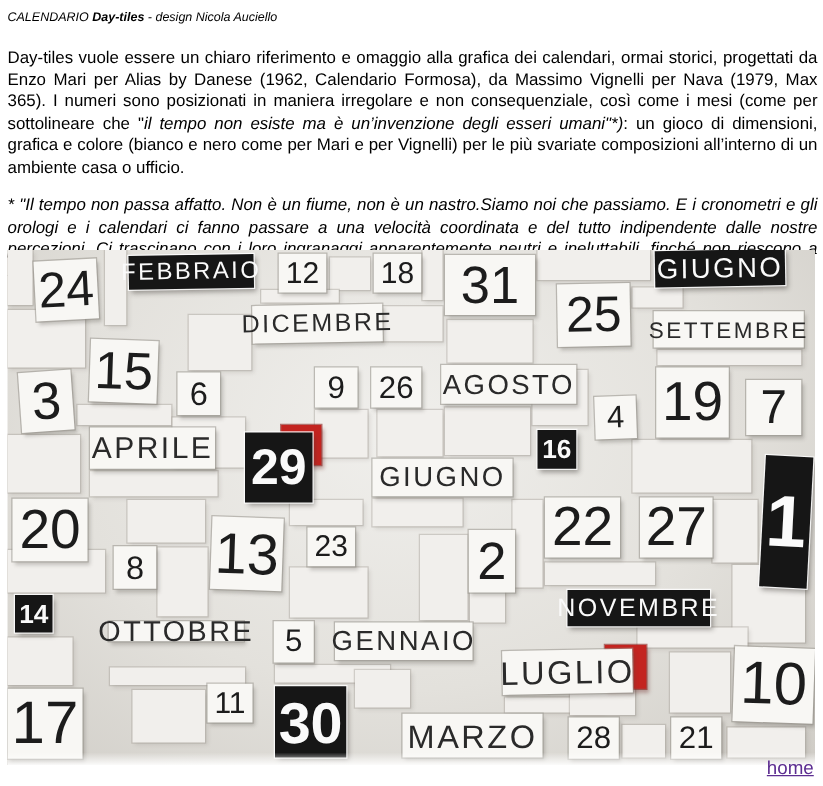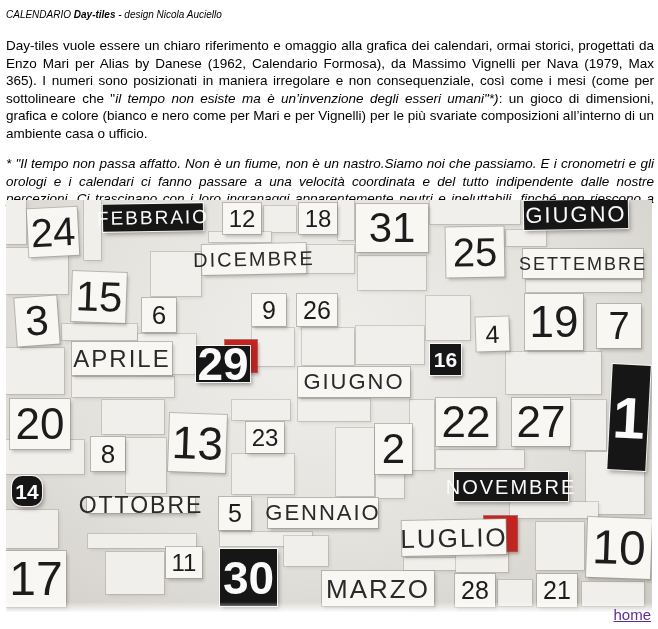--- a/index.html
+++ b/index.html
@@ -118,37 +118,38 @@
     <div class="tile white" style="left: 350px; top: 4px; width: 72px; height: 48px; font-size: 42px;">31</div>
     <div class="tile white" style="left: 440px; top: 27px; width: 58px; height: 50px; font-size: 40px; transform: rotate(-1deg);">25</div>
     <div class="tile black month" style="left: 518px; top: 0px; width: 104px; height: 29px; font-size: 22px; transform: rotate(-1deg);">GIUGNO</div>
     <div class="tile white month" style="left: 517px; top: 49px; width: 120px; height: 29px; font-size: 18px;">SETTEMBRE</div>
     <div class="tile white month" style="left: 196px; top: 44px; width: 104px; height: 30px; font-size: 20px; transform: rotate(-1deg);">DICEMBRE</div>
     <div class="tile white" style="left: 66px; top: 72px; width: 54px; height: 50px; font-size: 42px; transform: rotate(2deg);">15</div>
     <div class="tile white" style="left: 10px; top: 97px; width: 42px; height: 48px; font-size: 42px; transform: rotate(-4deg);">3</div>
     <div class="tile white" style="left: 136px; top: 98px; width: 34px; height: 34px; font-size: 26px;">6</div>
     <div class="tile white" style="left: 246px; top: 94px; width: 34px; height: 32px; font-size: 25px;">9</div>
     <div class="tile white" style="left: 291px; top: 94px; width: 40px; height: 32px; font-size: 25px;">26</div>
+    <div class="tile white month" style="left: 347px; top: 92px; width: 108px; height: 31px; font-size: 22px;">AGOSTO</div>
     <div class="tile white" style="left: 470px; top: 117px; width: 33px; height: 34px; font-size: 25px; transform: rotate(-2deg);">4</div>
     <div class="tile white" style="left: 519px; top: 94px; width: 58px; height: 56px; font-size: 44px;">19</div>
     <div class="tile white" style="left: 591px; top: 104px; width: 44px; height: 44px; font-size: 38px;">7</div>
     <div class="tile white month" style="left: 66px; top: 142px; width: 100px; height: 33px; font-size: 24px;">APRILE</div>
     <div class="tile red" style="left: 219px; top: 140px; width: 32px; height: 32px;"></div>
-    <div class="tile black" style="left: 190px; top: 146px; width: 54px; height: 36px; font-size: 46px;">29</div>
+    <div class="tile black" style="left: 190px; top: 146px; width: 54px; height: 56px; font-size: 40px;">29</div>
     <div class="tile white month" style="left: 292px; top: 167px; width: 112px; height: 30px; font-size: 22px;">GIUGNO</div>
     <div class="tile black" style="left: 424px; top: 144px; width: 31px; height: 31px; font-size: 21px; text-align: right;">16</div>
     <div class="tile black" style="left: 604px; top: 165px; width: 38px; height: 105px; font-size: 58px; transform: rotate(3deg);">1</div>
     <div class="tile white" style="left: 4px; top: 199px; width: 60px; height: 50px; font-size: 44px;">20</div>
     <div class="tile white" style="left: 85px; top: 237px; width: 34px; height: 34px; font-size: 26px;">8</div>
     <div class="tile white" style="left: 163px; top: 214px; width: 57px; height: 58px; font-size: 46px; transform: rotate(2deg);">13</div>
     <div class="tile white" style="left: 240px; top: 222px; width: 38px; height: 31px; font-size: 24px;">23</div>
     <div class="tile white" style="left: 369px; top: 224px; width: 37px; height: 50px; font-size: 42px;">2</div>
     <div class="tile white" style="left: 430px; top: 198px; width: 60px; height: 48px; font-size: 44px;">22</div>
     <div class="tile white" style="left: 506px; top: 198px; width: 58px; height: 48px; font-size: 44px;">27</div>
-    <div class="tile black" style="left: 6px; top: 276px; width: 30px; height: 30px; font-size: 21px; border-radius: 10px;">14</div>
+    <div class="tile black" style="left: 6px; top: 276px; width: 30px; height: 30px; font-size: 21px;">14</div>
     <div class="tile white month" style="left: 81px; top: 297px; width: 108px; height: 16px; font-size: 23px;">OTTOBRE</div>
     <div class="tile white" style="left: 213px; top: 297px; width: 32px; height: 33px; font-size: 25px;">5</div>
     <div class="tile white month" style="left: 262px; top: 298px; width: 110px; height: 30px; font-size: 22px;">GENNAIO</div>
     <div class="tile black month" style="left: 448px; top: 272px; width: 114px; height: 29px; font-size: 20px;">NOVEMBRE</div>
     <div class="tile red" style="left: 478px; top: 316px; width: 33px; height: 35px;"></div>
     <div class="tile white month" style="left: 396px; top: 320px; width: 104px; height: 35px; font-size: 26px; transform: rotate(-1deg);">LUGLIO</div>
     <div class="tile white" style="left: 581px; top: 318px; width: 64px; height: 60px; font-size: 48px; transform: rotate(2deg);">10</div>
     <div class="tile white" style="left: 0px; top: 351px; width: 60px; height: 56px; font-size: 48px;">17</div>
     <div class="tile white" style="left: 160px; top: 347px; width: 36px; height: 31px; font-size: 24px;">11</div>
     <div class="tile black" style="left: 214px; top: 349px; width: 57px; height: 57px; font-size: 46px;">30</div>

